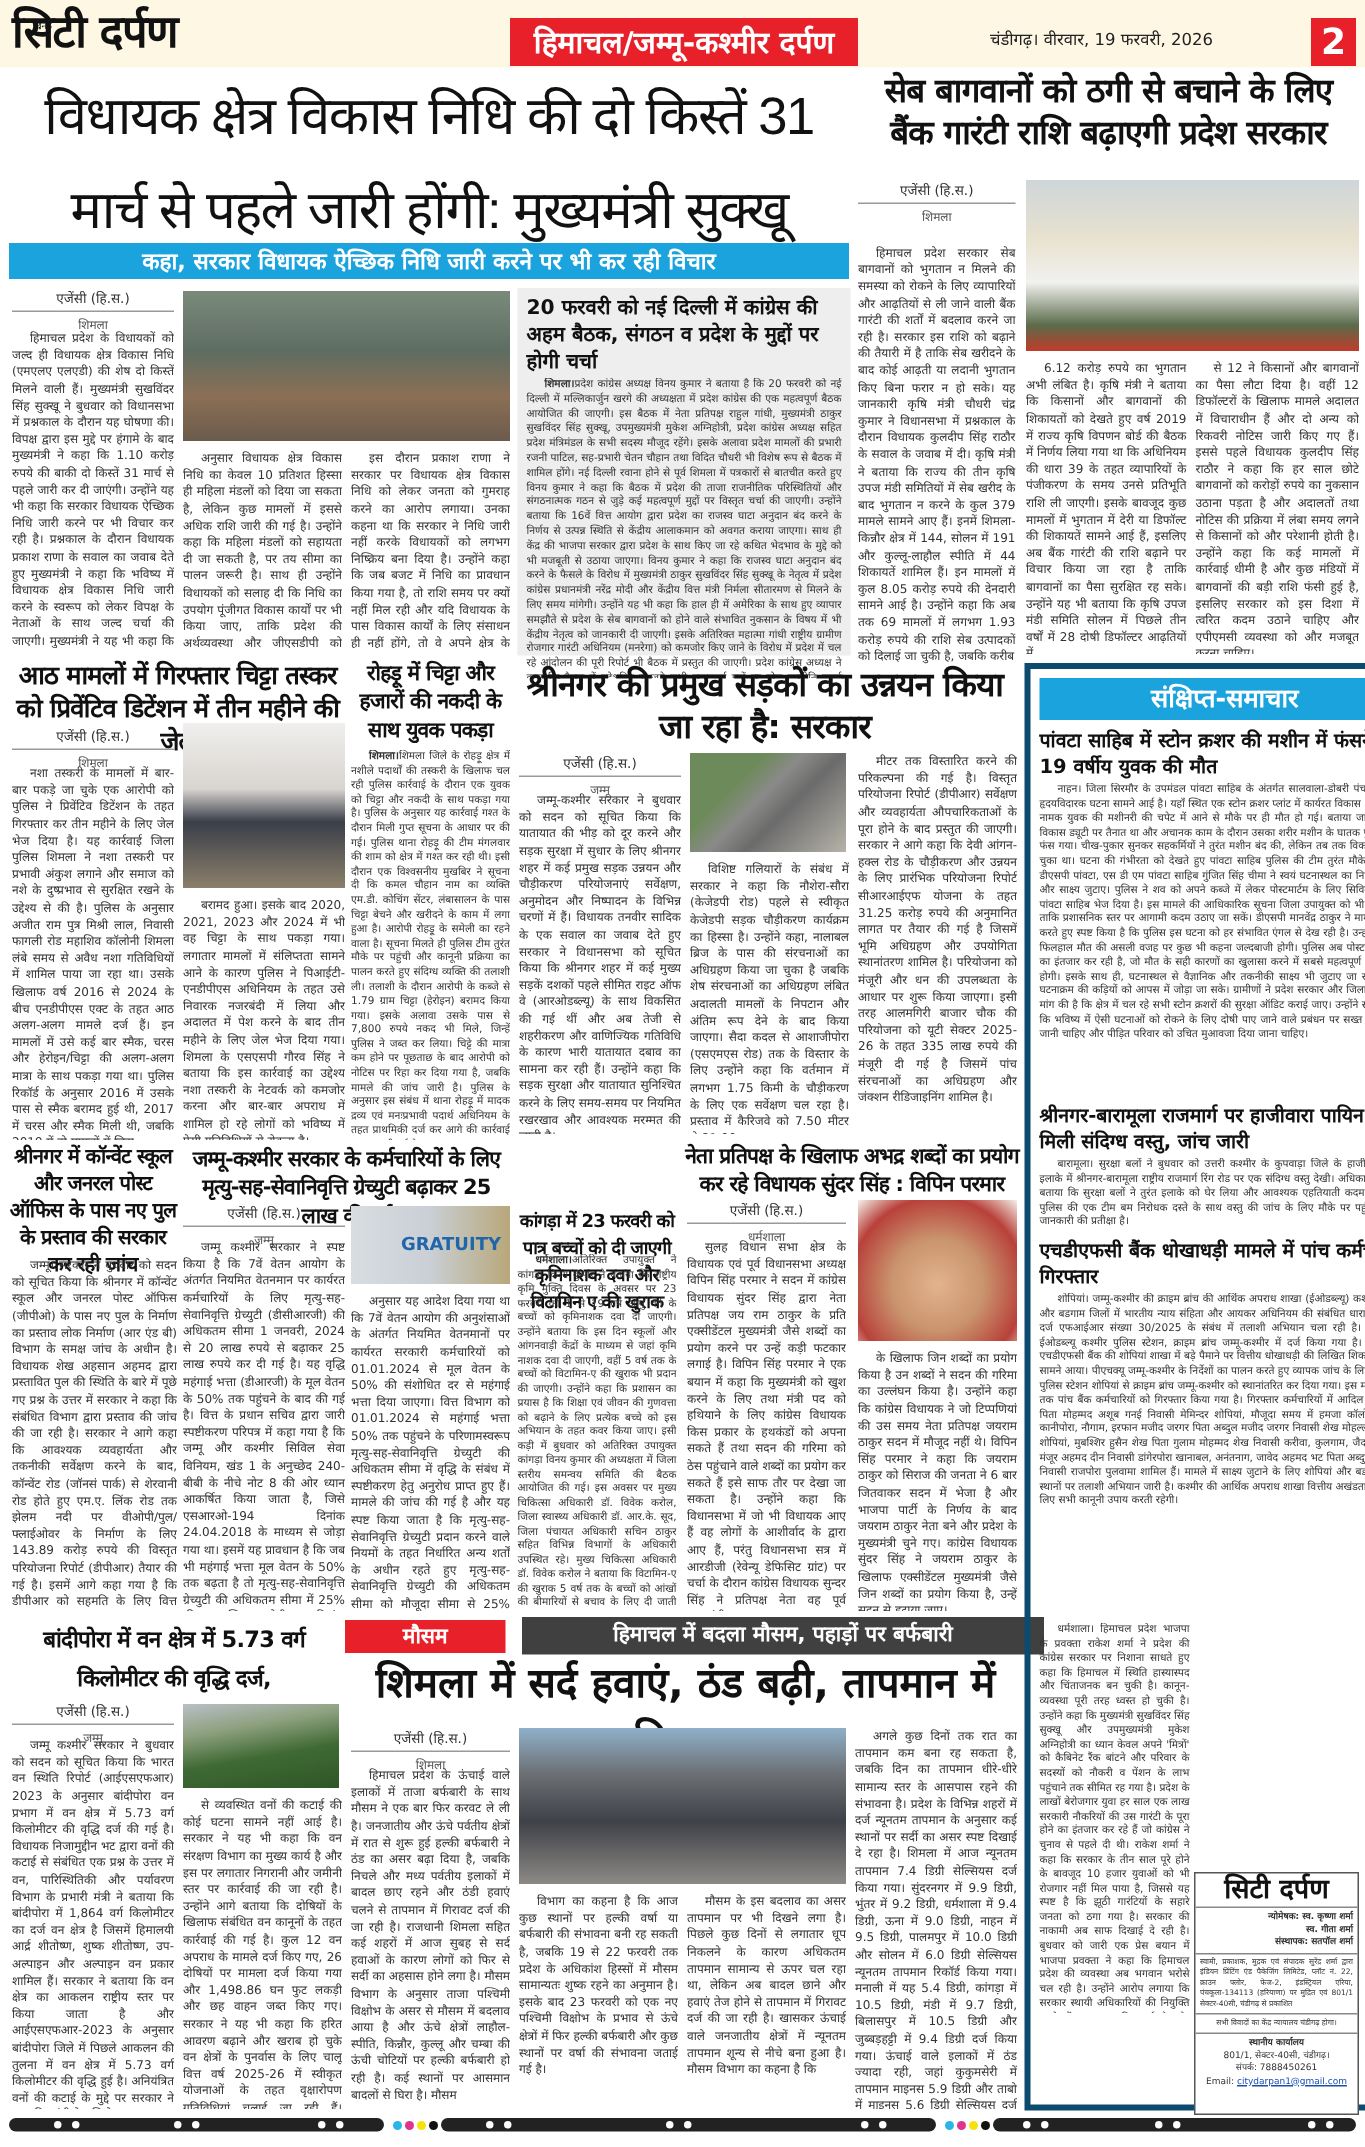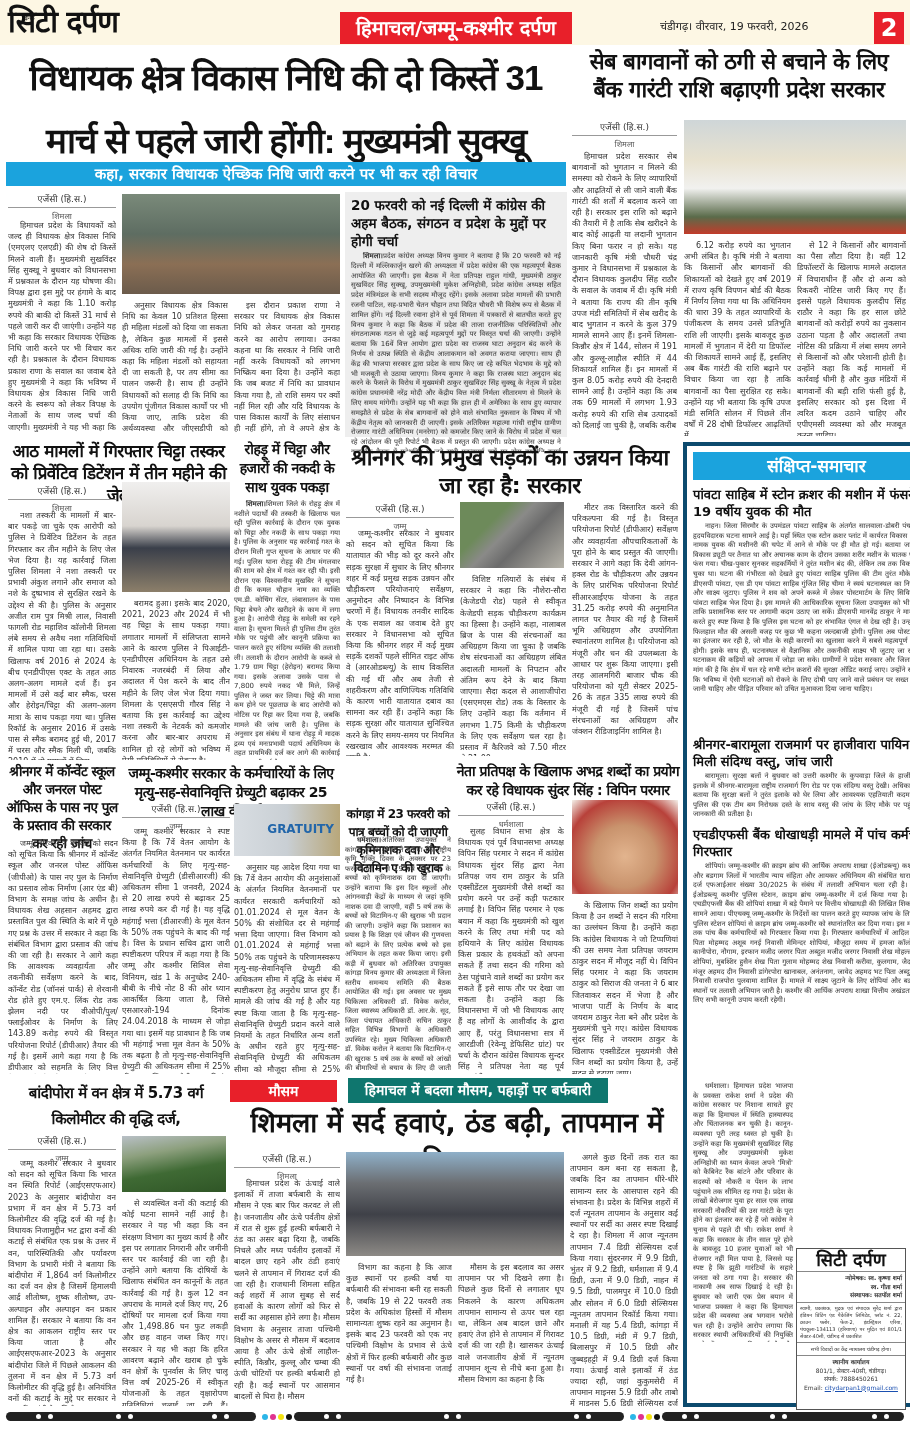--- a/index.html
+++ b/index.html
@@ -4,38 +4,38 @@
 <style>
 *{box-sizing:border-box;margin:0;padding:0}
 body{width:910px;height:1431px;background:#fff;font-family:"DejaVu Sans",sans-serif;color:#222;position:relative;overflow:hidden}
 .abs{position:absolute}
 .masthead{left:0;top:0;width:910px;height:45px;background:#fdf7e4}
 .logo{left:8px;top:4px;font-size:30px;font-weight:bold;font-family:"DejaVu Serif",serif;color:#111;letter-spacing:-1px;line-height:36px}
 .logo small{position:absolute;left:16px;top:-4px;font-size:6px;font-weight:normal}
 .section-tag{left:340px;top:12px;width:232px;height:32px;background:#e8202a;color:#fff;font-size:20px;font-weight:bold;text-align:center;line-height:32px}
 .dateline{left:660px;top:18px;font-size:11px;color:#222}
 .pagenum{left:874px;top:12px;width:30px;height:32px;background:#e8202a;color:#fff;font-size:24px;font-weight:bold;text-align:center;line-height:32px}
-.h-main{left:6px;top:46px;width:560px;font-size:35px;font-weight:bold;line-height:63px;text-align:center;letter-spacing:-1px;color:#111;font-family:"Liberation Sans",sans-serif}
+.h-main{left:6px;top:46px;width:560px;font-size:35px;font-weight:normal;line-height:63px;text-align:center;letter-spacing:-1px;color:#111;font-family:"Liberation Sans",sans-serif}
 .h-right{left:572px;top:48px;width:334px;font-size:22px;font-weight:bold;line-height:28px;text-align:center;color:#111;letter-spacing:-0.5px}
 .subbar{left:6px;top:162px;width:560px;height:24px;background:#1ba3dd;color:#fff;font-size:15px;font-weight:bold;text-align:center;line-height:24px}
 .byline{font-size:9px;text-align:center;color:#333;border-bottom:1px solid #999;padding-bottom:2px}
 .place{font-size:8px;text-align:center;color:#555;margin-top:2px}
 .col{font-size:8px;line-height:11.2px;color:#333;text-align:justify;overflow:hidden}
 .col p{text-indent:12px}
 .photo{background:#9a9a9a;overflow:hidden}
 .grey-box{left:345px;top:192px;width:222px;height:245px;background:#eeeeee}
 .grey-box h3{font-size:13.5px;line-height:18px;font-weight:bold;padding:4px 6px 2px;color:#111}
 .grey-box .col{padding:0 6px;font-size:7px;line-height:9.8px}
 .h2{font-weight:bold;color:#111;text-align:center;letter-spacing:-0.5px}
 .briefs{left:683px;top:442px;width:267px;height:965px;border:4px solid #0c4a6e}
 .briefs-title{margin:6px 6px 4px;height:28px;background:#1ba3dd;color:#fff;font-size:17px;font-weight:bold;text-align:center;line-height:28px}
 .brief h4{font-size:13px;font-weight:bold;line-height:17px;padding:2px 6px;color:#111}
 .brief .col{padding:0 6px;font-size:7px;line-height:9.6px}
 .weather-tag{left:230px;top:1080px;width:107px;height:22px;background:#e8202a;color:#fff;font-size:14px;font-weight:bold;text-align:center;line-height:22px}
-.weather-bar{left:348px;top:1078px;width:260px;height:25px;background:#0f766e;color:#fff;font-size:14px;font-weight:bold;text-align:center;line-height:25px}
+.weather-bar{left:348px;top:1078px;width:348px;height:25px;background:#404040;color:#fff;font-size:14px;font-weight:bold;text-align:center;line-height:25px}
 .weather-h{left:232px;top:1104px;width:450px;font-size:27px;font-weight:bold;text-align:center;line-height:38px;color:#111}
 .imprint{left:796px;top:1248px;width:110px;height:162px;border:1px solid #555;background:#fff;font-size:6px;line-height:8.5px;color:#333}
 .imprint .lg{font-size:18px;font-weight:bold;font-family:"DejaVu Serif",serif;text-align:center;color:#111;line-height:22px;border-bottom:1px solid #888}
 .imprint .blk{padding:2px 3px;border-bottom:1px solid #888;text-align:center}
 .regbar{top:1412px;height:9px;background:#222;border-radius:5px}
 .dot{position:absolute;top:2px;width:5px;height:5px;border-radius:50%;background:#fff}
 .cmyk{position:absolute;top:1414px;width:6px;height:6px;border-radius:50%}
 </style>
 </head>
 <body>
@@ -71,21 +71,21 @@
   <div class="col" style="height:200px">
       <p><b>शिमला।</b><span>प्रदेश कांग्रेस अध्यक्ष विनय कुमार ने बताया है कि 20 फरवरी को नई दिल्ली में मल्लिकार्जुन खरगे की अध्यक्षता में प्रदेश कांग्रेस की एक महत्वपूर्ण बैठक आयोजित की जाएगी। इस बैठक में नेता प्रतिपक्ष राहुल गांधी, मुख्यमंत्री ठाकुर सुखविंदर सिंह सुक्खू, उपमुख्यमंत्री मुकेश अग्निहोत्री, प्रदेश कांग्रेस अध्यक्ष सहित प्रदेश मंत्रिमंडल के सभी सदस्य मौजूद रहेंगे। इसके अलावा प्रदेश मामलों की प्रभारी रजनी पाटिल, सह-प्रभारी चेतन चौहान तथा विदित चौधरी भी विशेष रूप से बैठक में शामिल होंगे। नई दिल्ली रवाना होने से पूर्व शिमला में पत्रकारों से बातचीत करते हुए विनय कुमार ने कहा कि बैठक में प्रदेश की ताजा राजनीतिक परिस्थितियों और संगठनात्मक गठन से जुड़े कई महत्वपूर्ण मुद्दों पर विस्तृत चर्चा की जाएगी। उन्होंने बताया कि 16वें वित्त आयोग द्वारा प्रदेश का राजस्व घाटा अनुदान बंद करने के निर्णय से उत्पन्न स्थिति से केंद्रीय आलाकमान को अवगत कराया जाएगा। साथ ही केंद्र की भाजपा सरकार द्वारा प्रदेश के साथ किए जा रहे कथित भेदभाव के मुद्दे को भी मजबूती से उठाया जाएगा। विनय कुमार ने कहा कि राजस्व घाटा अनुदान बंद करने के फैसले के विरोध में मुख्यमंत्री ठाकुर सुखविंदर सिंह सुक्खू के नेतृत्व में प्रदेश कांग्रेस प्रधानमंत्री नरेंद्र मोदी और केंद्रीय वित्त मंत्री निर्मला सीतारमण से मिलने के लिए समय मांगेगी। उन्होंने यह भी कहा कि हाल ही में अमेरिका के साथ हुए व्यापार समझौते से प्रदेश के सेब बागवानों को होने वाले संभावित नुकसान के विषय में भी केंद्रीय नेतृत्व को जानकारी दी जाएगी। इसके अतिरिक्त महात्मा गांधी राष्ट्रीय ग्रामीण रोजगार गारंटी अधिनियम (मनरेगा) को कमजोर किए जाने के विरोध में प्रदेश में चल रहे आंदोलन की पूरी रिपोर्ट भी बैठक में प्रस्तुत की जाएगी। प्रदेश कांग्रेस अध्यक्ष ने कहा कि बैठक में प्रदेशहित से जुड़े सभी महत्वपूर्ण मुद्दों पर ठोस रणनीति बनाई जाएगी।</span></p>
     </div>
 </div>
 
 <div class="abs h-right">सेब बागवानों को ठगी से बचाने के लिए बैंक गारंटी राशि बढ़ाएगी प्रदेश सरकार</div>
 <div class="abs" style="left:572px;top:120px;width:105px">
   <div class="byline">एजेंसी (हि.स.)</div>
   <div class="place">शिमला</div>
 </div>
-<div class="abs col" style="left:572px;top:151px;width:105px;height:290px">
+<div class="abs col" style="left:572px;top:163px;width:105px;height:290px">
     <p>हिमाचल प्रदेश सरकार सेब बागवानों को भुगतान न मिलने की समस्या को रोकने के लिए व्यापारियों और आढ़तियों से ली जाने वाली बैंक गारंटी की शर्तों में बदलाव करने जा रही है। सरकार इस राशि को बढ़ाने की तैयारी में है ताकि सेब खरीदने के बाद कोई आढ़ती या लदानी भुगतान किए बिना फरार न हो सके। यह जानकारी कृषि मंत्री चौधरी चंद्र कुमार ने विधानसभा में प्रश्नकाल के दौरान विधायक कुलदीप सिंह राठौर के सवाल के जवाब में दी। कृषि मंत्री ने बताया कि राज्य की तीन कृषि उपज मंडी समितियों में सेब खरीद के बाद भुगतान न करने के कुल 379 मामले सामने आए हैं। इनमें शिमला-किन्नौर क्षेत्र में 144, सोलन में 191 और कुल्लू-लाहौल स्पीति में 44 शिकायतें शामिल हैं। इन मामलों में कुल 8.05 करोड़ रुपये की देनदारी सामने आई है। उन्होंने कहा कि अब तक 69 मामलों में लगभग 1.93 करोड़ रुपये की राशि सेब उत्पादकों को दिलाई जा चुकी है, जबकि करीब</p>
   </div>
 <div class="abs photo" style="left:684px;top:120px;width:222px;height:114px;background:linear-gradient(180deg,#cfd6d8 0%,#e8e2cf 35%,#f1f1ef 60%,#5a6b4a 85%,#c23b2a 100%)"></div>
 <div class="abs col" style="left:684px;top:240px;width:107px;height:196px">
     <p>6.12 करोड़ रुपये का भुगतान अभी लंबित है। कृषि मंत्री ने बताया कि किसानों और बागवानों की शिकायतों को देखते हुए वर्ष 2019 में राज्य कृषि विपणन बोर्ड की बैठक में निर्णय लिया गया था कि अधिनियम की धारा 39 के तहत व्यापारियों के पंजीकरण के समय उनसे प्रतिभूति राशि ली जाएगी। इसके बावजूद कुछ मामलों में भुगतान में देरी या डिफॉल्ट की शिकायतें सामने आई हैं, इसलिए अब बैंक गारंटी की राशि बढ़ाने पर विचार किया जा रहा है ताकि बागवानों का पैसा सुरक्षित रह सके। उन्होंने यह भी बताया कि कृषि उपज मंडी समिति सोलन में पिछले तीन वर्षों में 28 दोषी डिफॉल्टर आढ़तियों में</p>
   </div>
 <div class="abs col" style="left:797px;top:240px;width:109px;height:196px">
     <p>से 12 ने किसानों और बागवानों का पैसा लौटा दिया है। वहीं 12 डिफॉल्टरों के खिलाफ मामले अदालत में विचाराधीन हैं और दो अन्य को रिकवरी नोटिस जारी किए गए हैं। इससे पहले विधायक कुलदीप सिंह राठौर ने कहा कि हर साल छोटे बागवानों को करोड़ों रुपये का नुकसान उठाना पड़ता है और अदालतों तथा नोटिस की प्रक्रिया में लंबा समय लगने से किसानों को और परेशानी होती है। उन्होंने कहा कि कई मामलों में कार्रवाई धीमी है और कुछ मंडियों में बागवानों की बड़ी राशि फंसी हुई है, इसलिए सरकार को इस दिशा में त्वरित कदम उठाने चाहिए और एपीएमसी व्यवस्था को और मजबूत करना चाहिए।</p>
   </div>
 

